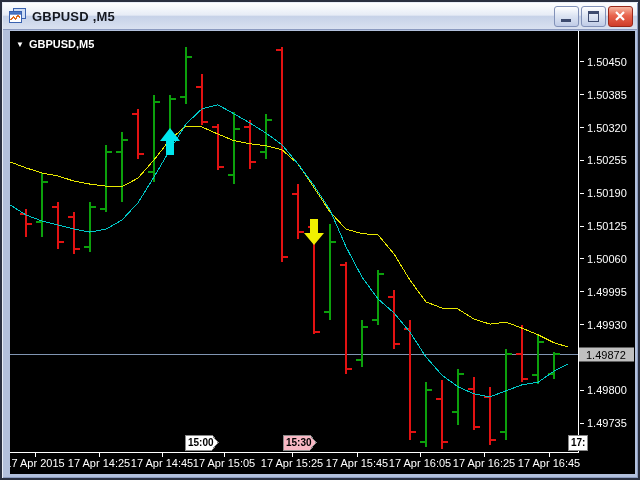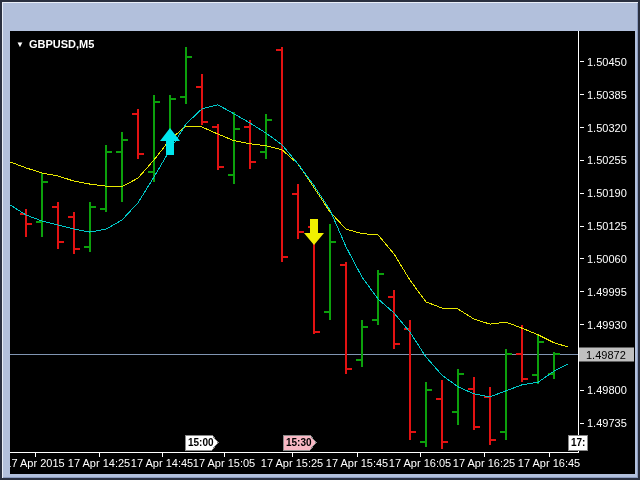--- a/index.html
+++ b/index.html
@@ -38,20 +38,42 @@
   }
   .symbol-label .tri{font-size:8px;line-height:1;position:relative;top:1px;}
   svg text{font-family:"Liberation Sans",sans-serif;}
   svg line, svg polyline, svg path.flag{shape-rendering:crispEdges;}
 </style>
 </head>
 <body>
 
 <div class="window">
 
+  <div class="titlebar">
+    <svg class="titleicon" viewBox="0 0 18 16">
+      <rect x="4.5" y="0.5" width="12" height="10" fill="#cfdef5" stroke="#3a62b0"></rect>
+      <rect x="0.5" y="3.5" width="12" height="11" fill="#ffffff" stroke="#3a62b0"></rect>
+      <rect x="0.5" y="3.5" width="12" height="2.6" fill="#4a78c8" stroke="#3a62b0"></rect>
+      <polyline points="2,12 4.5,9 6.5,11 9,7.5 11,9.5" fill="none" stroke="#e06a1a" stroke-width="1.4"></polyline>
+    </svg>
+    <span class="titletext">GBPUSD ,M5</span>
+    <span class="winbtns">
+      <button class="wbtn">
+          <i class="g-min"></i>
+        </button>
+      <button class="wbtn">
+          <i class="g-max"></i>
+        </button>
+      <button class="wbtn close">
+        <svg width="12" height="11" viewBox="0 0 12 11" style="position:absolute;left:5px;top:4px">
+          <path d="M2 1 L10 9 M10 1 L2 9" stroke="#ffffff" stroke-width="2.2" fill="none"></path>
+        </svg>
+      </button>
+    </span>
+  </div>
 
   <div class="client">
     <div class="symbol-label">
       <span class="tri">▼</span>
       <span>GBPUSD,M5</span>
     </div>
     <svg id="chart-svg" width="625" height="443">
         <line x1="0" y1="323.5" x2="568" y2="323.5" stroke="#8095B2"></line>
         <g>
           <line x1="16" y1="177.88902291917802" x2="16" y2="205.68757539203975" stroke="#E21212" stroke-width="2"></line>

